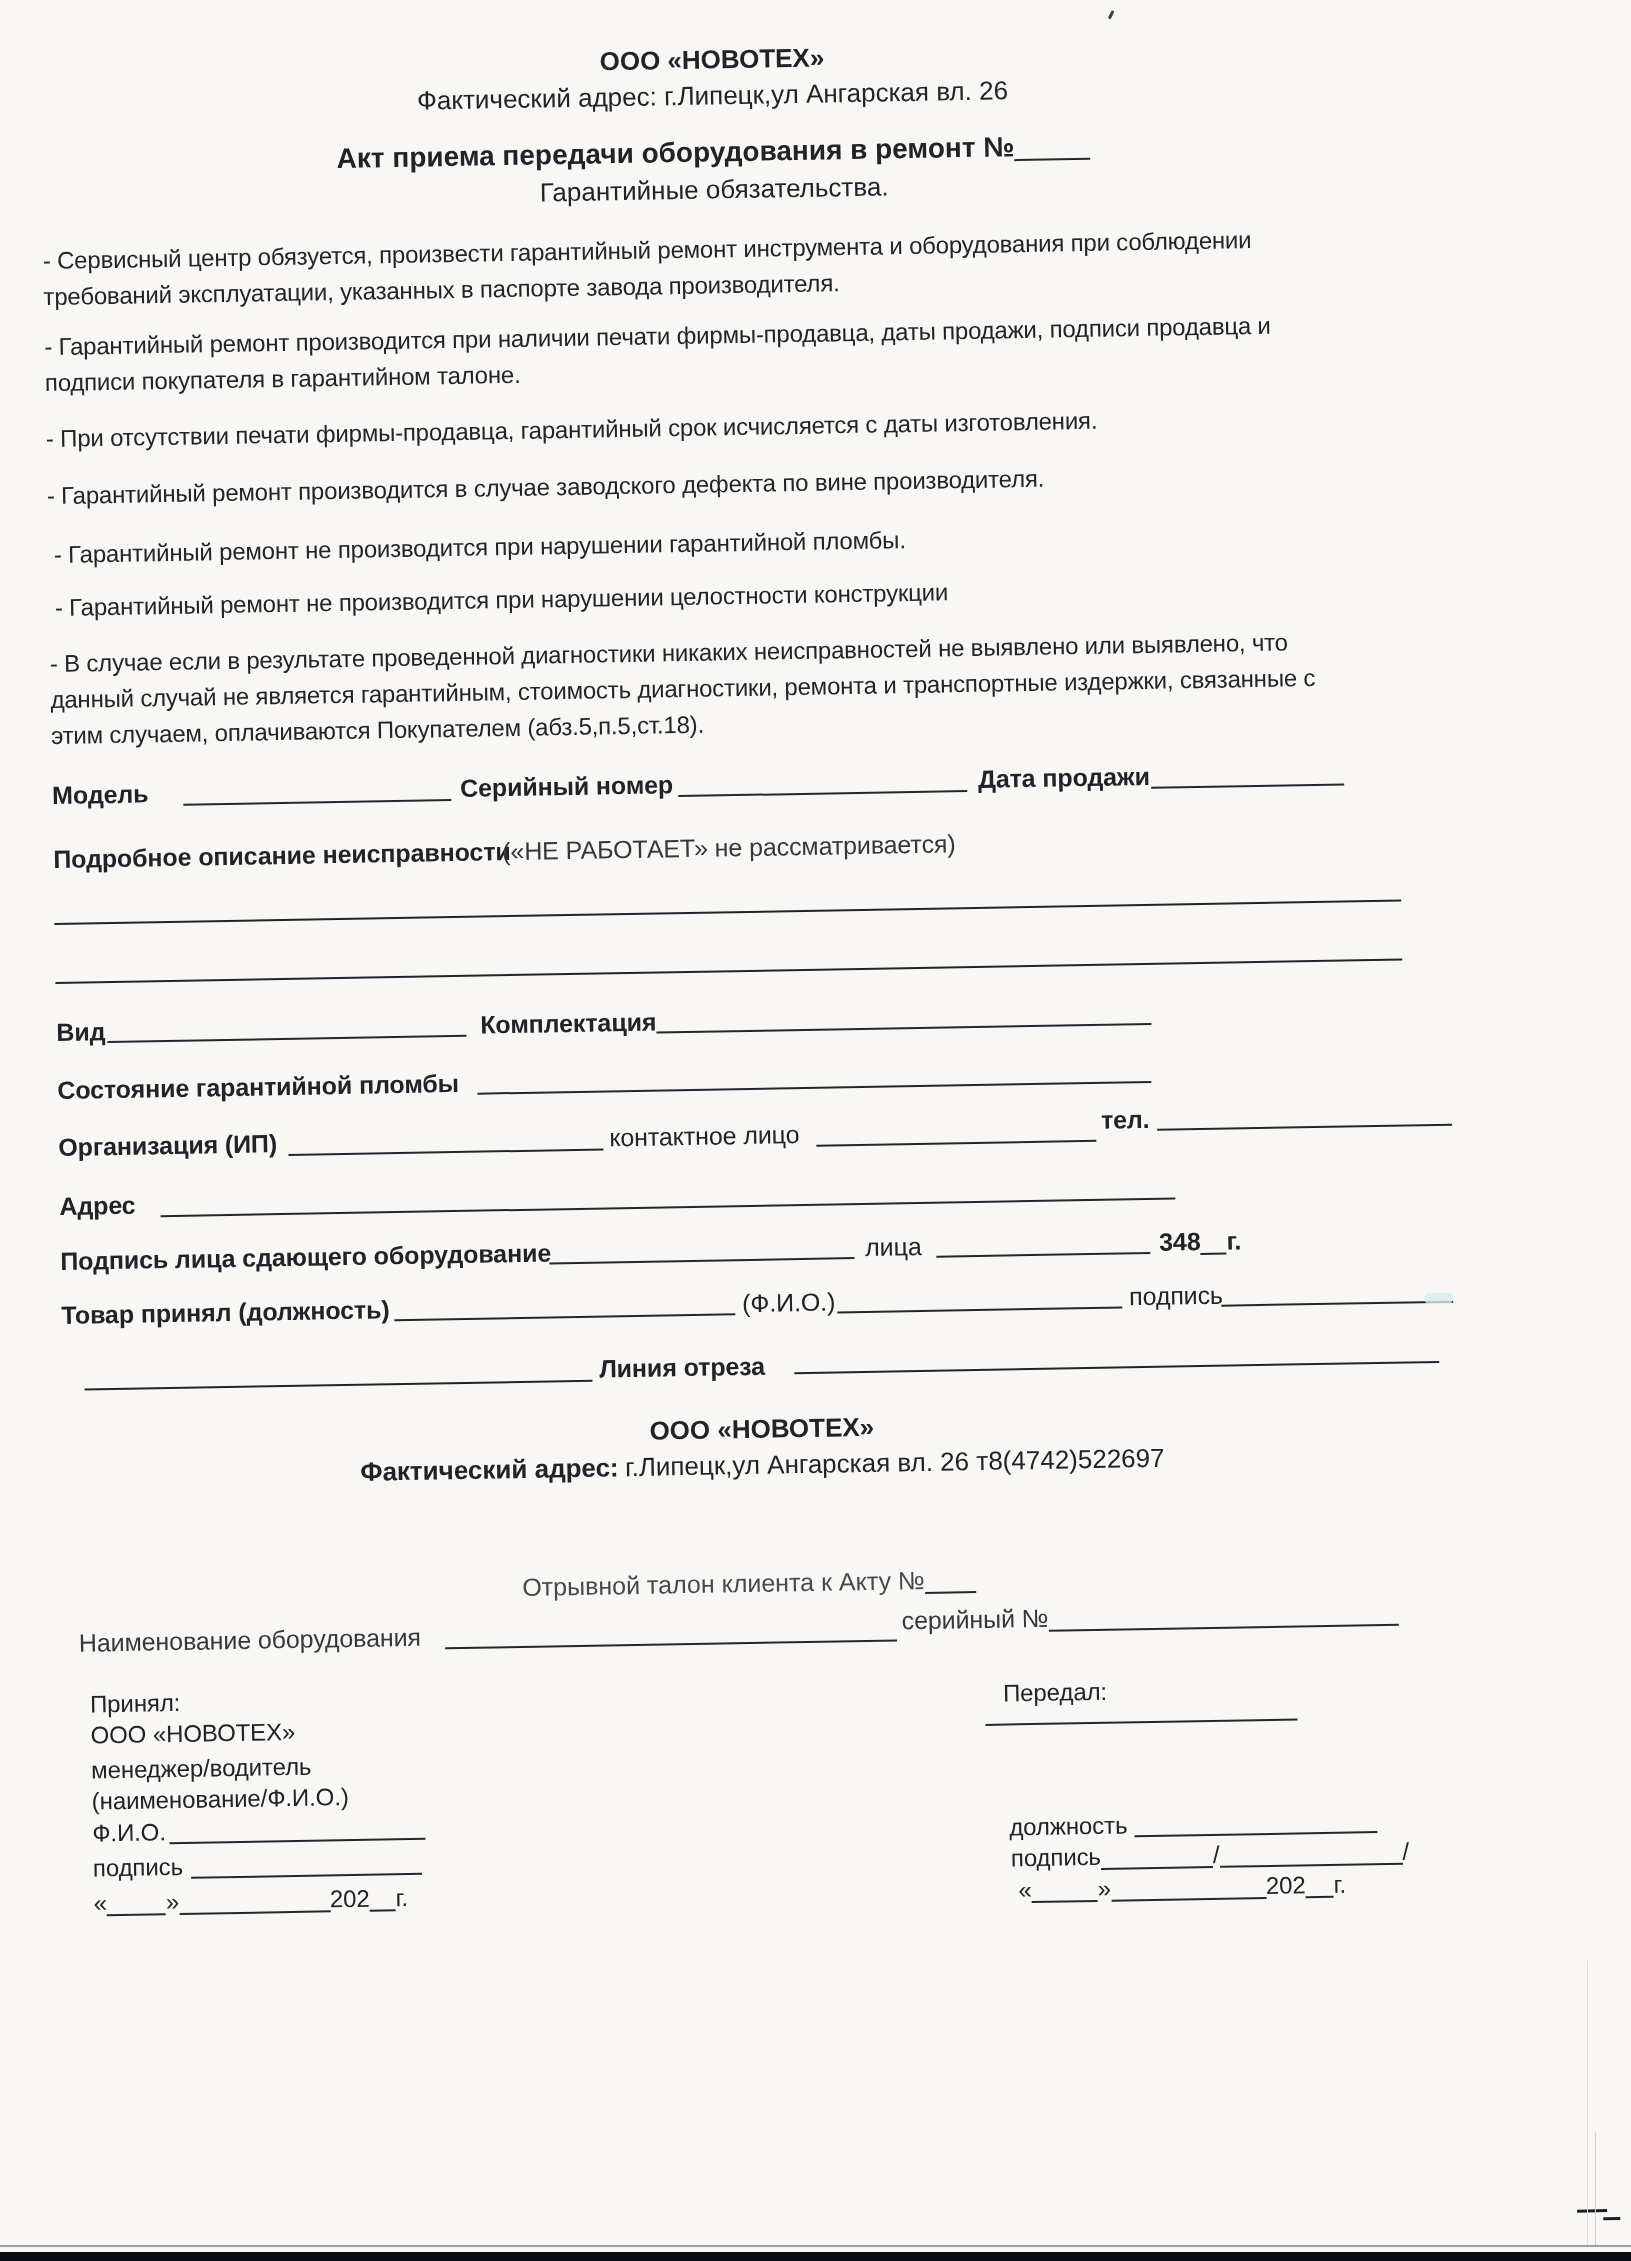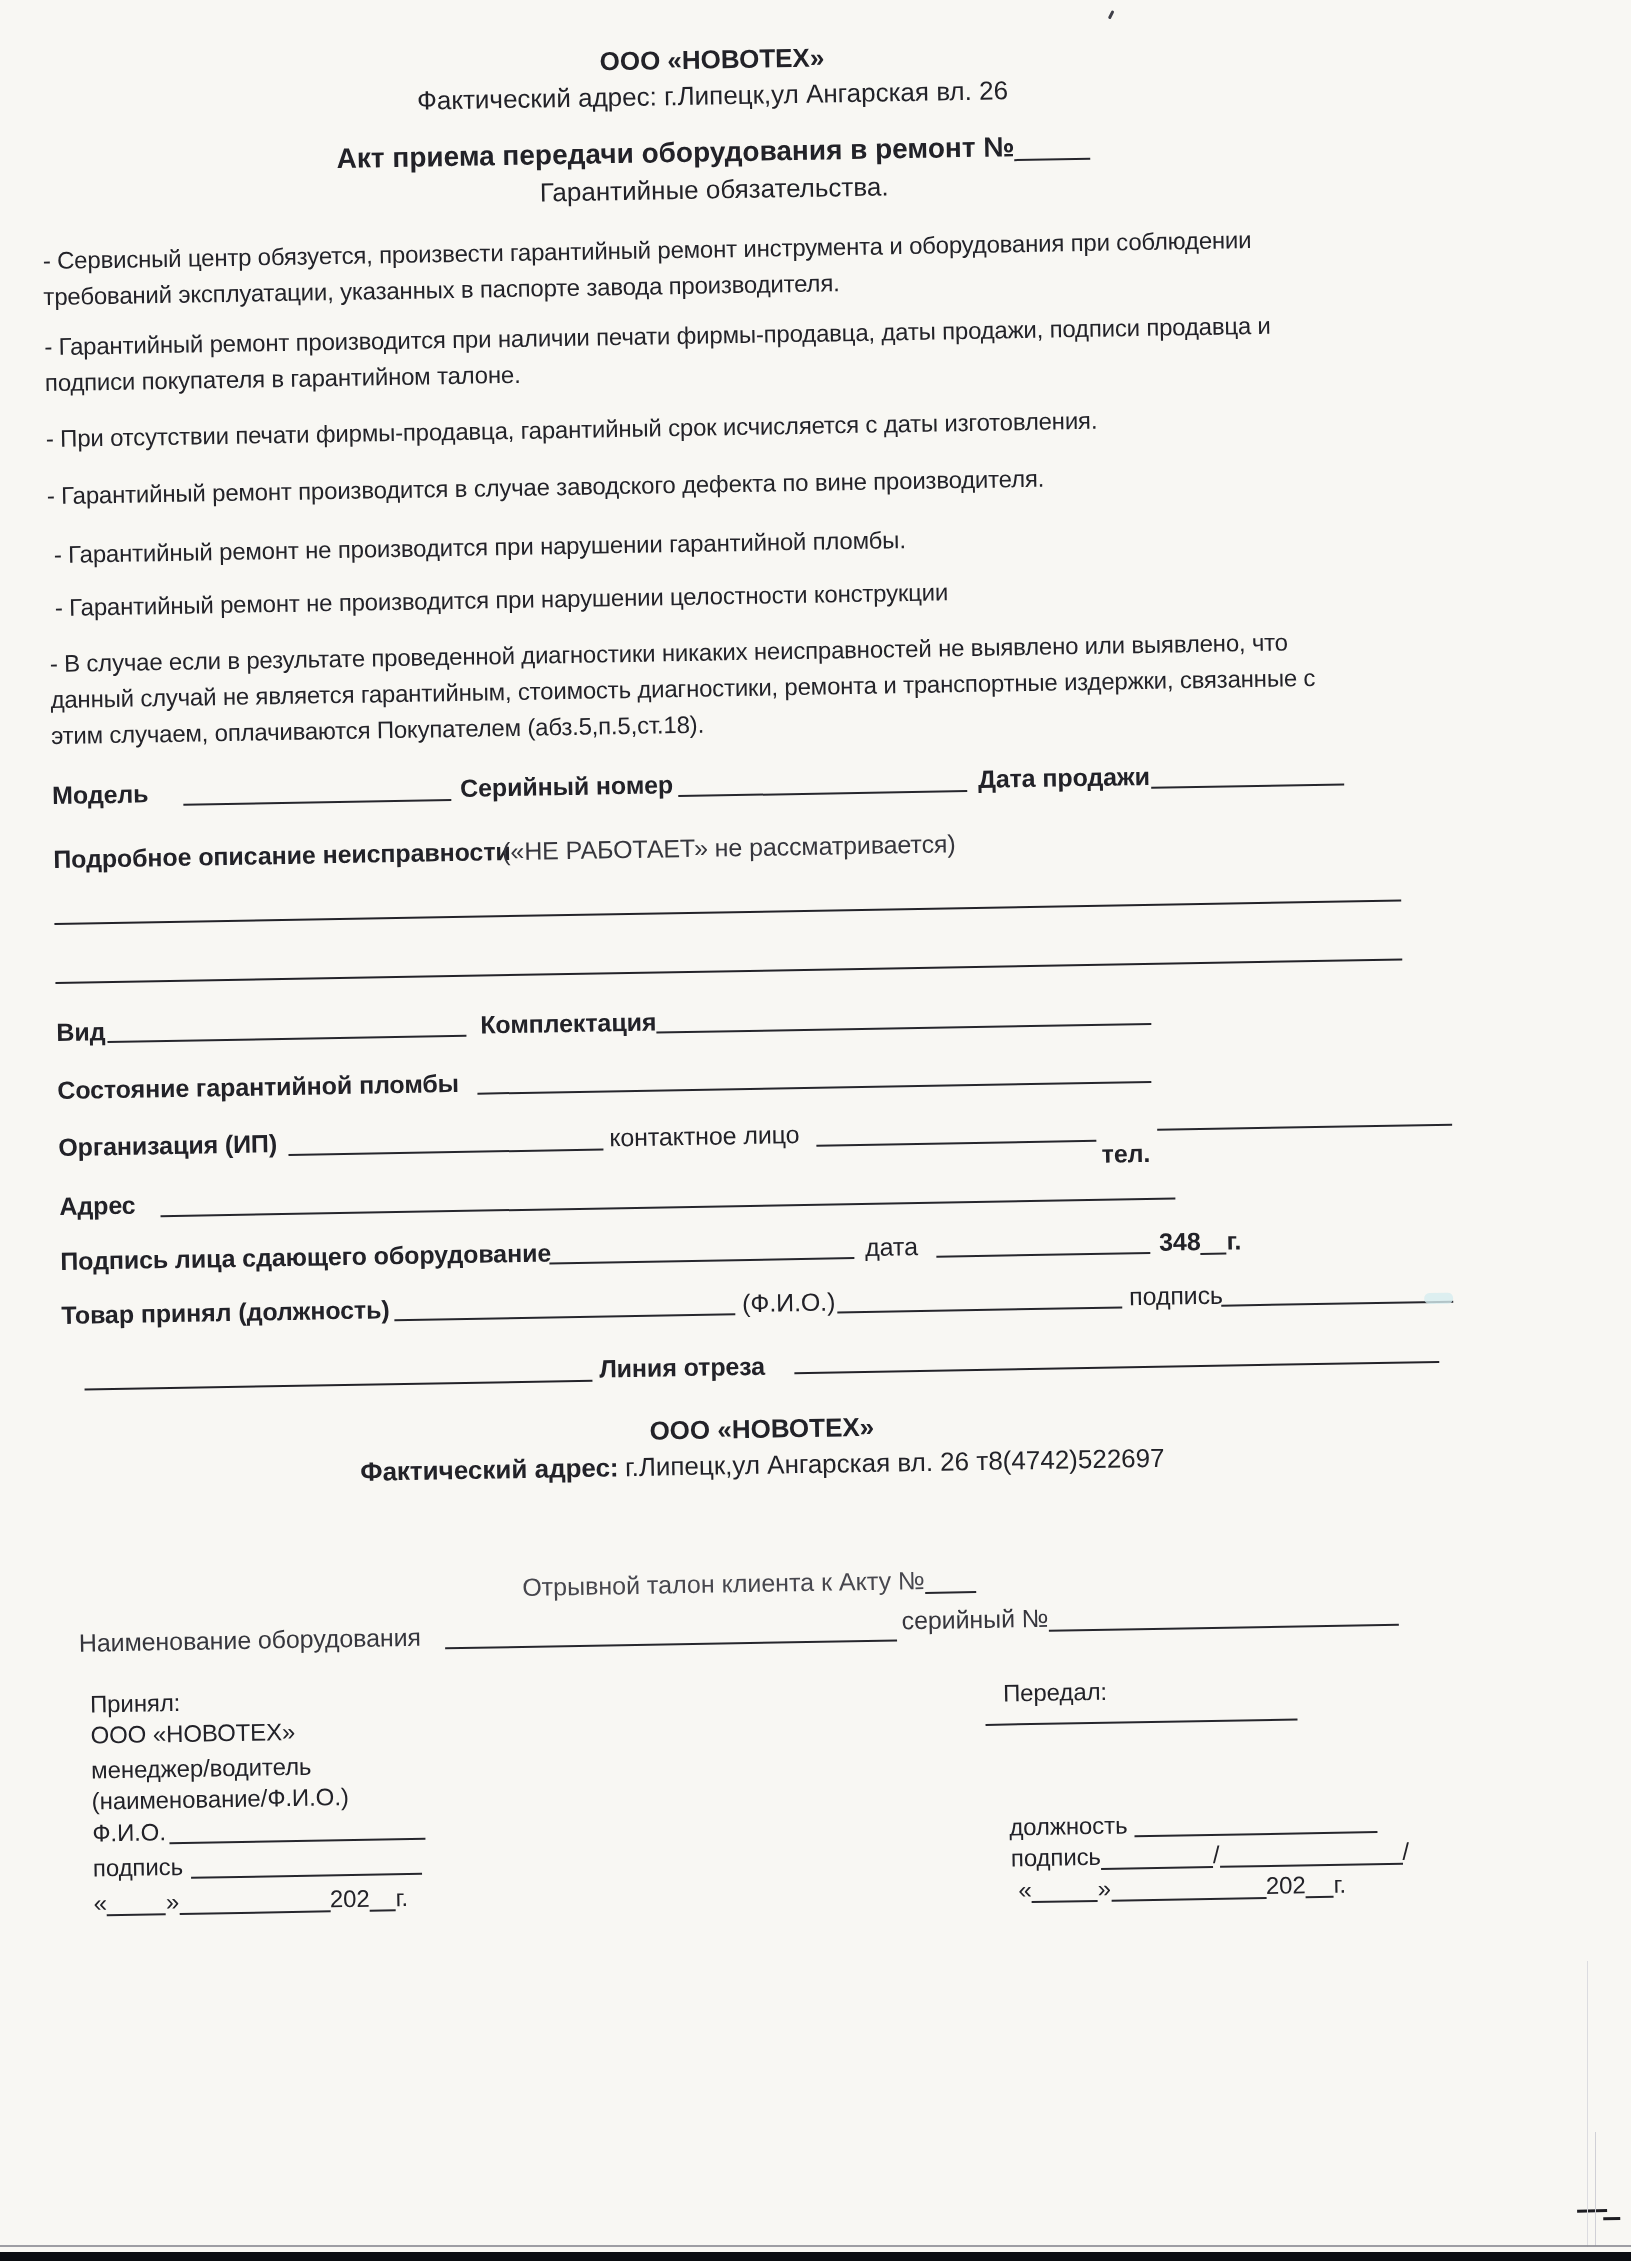--- a/index.html
+++ b/index.html
@@ -84,29 +84,29 @@
     <span class="seg b" style="left:482px;top:1017px">Комплектация</span>
     <span class="ul" style="left:658px;top:1043px;width:495px"></span>
 
     <span class="seg b" style="left:58px;top:1075px">Состояние гарантийной пломбы</span>
     <span class="ul" style="left:478px;top:1101px;width:674px"></span>
 
     <span class="seg b" style="left:58px;top:1132px">Организация (ИП)</span>
     <span class="ul" style="left:288px;top:1159px;width:315px"></span>
     <span class="seg" style="left:609px;top:1132px">контактное лицо</span>
     <span class="ul" style="left:816px;top:1159px;width:280px"></span>
-    <span class="seg b" style="left:1101px;top:1157px">тел.</span>
+    <span class="seg b" style="left:1101px;top:1123px">тел.</span>
     <span class="ul" style="left:1157px;top:1149px;width:295px"></span>
 
     <span class="seg b" style="left:58px;top:1191px">Адрес</span>
     <span class="ul" style="left:159px;top:1218px;width:1015px"></span>
 
     <span class="seg b" style="left:58px;top:1246px">Подпись лица сдающего оборудование</span>
     <span class="ul" style="left:547px;top:1272px;width:305px"></span>
-    <span class="seg" style="left:863px;top:1246px">дата</span>
+    <span class="seg" style="left:863px;top:1246px">лица</span>
     <span class="ul" style="left:934px;top:1272px;width:214px"></span>
     <span class="seg b" style="left:1157px;top:1246px"><span>348</span><span class="ib" style="width:26px"></span><span>г.</span></span>
 
     <span class="seg b" style="left:58px;top:1300px">Товар принял (должность)</span>
     <span class="ul" style="left:391px;top:1326px;width:341px"></span>
     <span class="seg" style="left:739px;top:1300px">(Ф.И.О.)</span>
     <span class="ul" style="left:834px;top:1326px;width:285px"></span>
     <span class="seg" style="left:1126px;top:1300px">подпись</span>
     <span class="ul" style="left:1218px;top:1326px;width:232px"></span>
 

